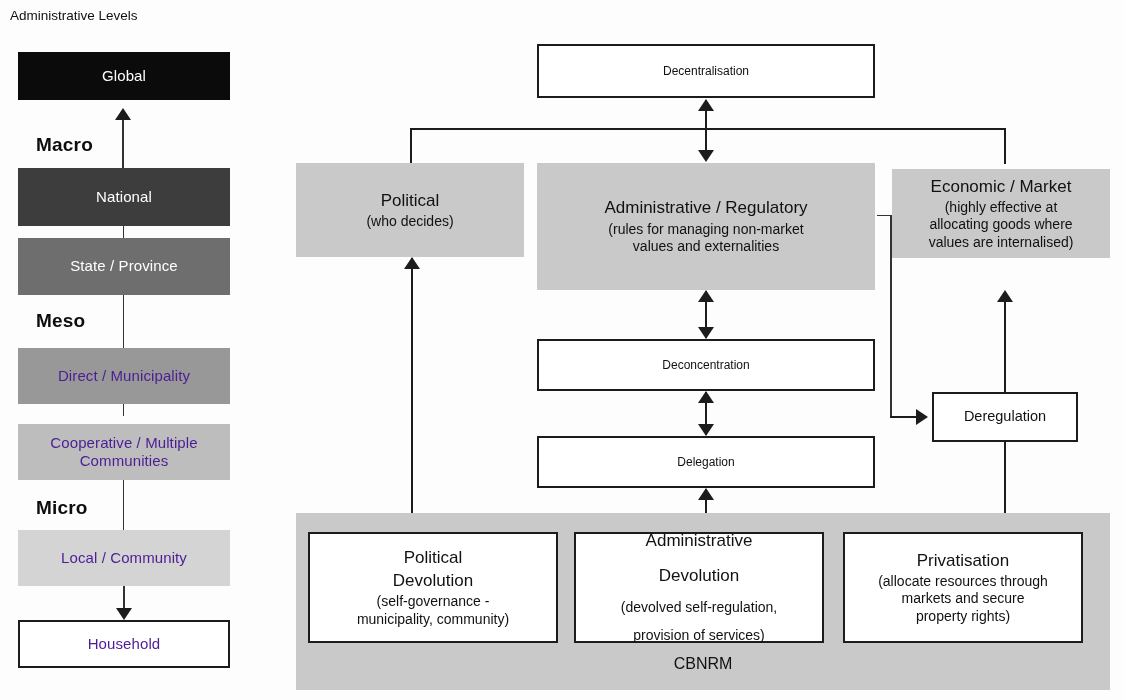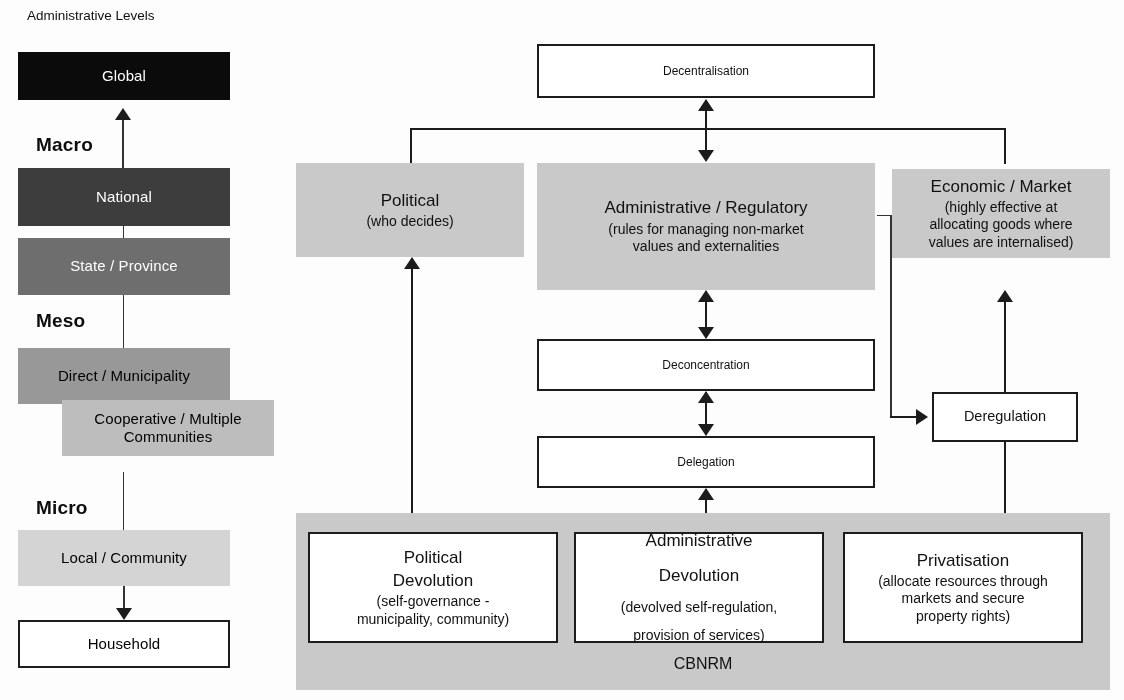--- a/index.html
+++ b/index.html
@@ -30,21 +30,21 @@
     text-align: center;
     line-height: 1.22;
   }
 
   
   .lvl {
     font-size: 15px;
     letter-spacing: .1px;
   }
   .lvl.dark  { color: #ffffff; }
-  .lvl.light { color: #000000; }
+  .lvl.light { color: #4c1d95; }
 
   .group-label {
     position: absolute;
     font-size: 19px;
     font-weight: bold;
     color: #0d0d0d;
     letter-spacing: .2px;
   }
 
   .caption {
@@ -118,21 +118,21 @@
     font-size: 16px;
     color: #111111;
     text-align: center;
   }
 </style>
 </head>
 <body>
 
 <div id="stage">
 
-  <div class="caption" style="left:27px; top:8px;">Administrative Levels</div>
+  <div class="caption" style="left:10px; top:8px;">Administrative Levels</div>
 
   <div class="vline thin" style="left:122px; top:110px; height:60px; width:2px;"></div>
   <div class="arrow-up" style="left:115px; top:108px;"></div>
 
   <div class="vline thin" style="left:123px; top:226px; height:14px; width:1px;"></div>
   <div class="vline thin" style="left:123px; top:295px; height:53px; width:1px;"></div>
   <div class="vline thin" style="left:123px; top:404px; height:12px; width:1px;"></div>
   <div class="vline thin" style="left:123px; top:472px; height:58px; width:1px;"></div>
   <div class="vline thin" style="left:123px; top:586px; height:24px; width:2px;"></div>
   <div class="arrow-down" style="left:116px; top:608px;"></div>
@@ -150,21 +150,21 @@
   <div class="box lvl dark" style="left:18px; top:238px; width:212px; height:57px; background:#6e6e6e;">
     <span>State / Province</span>
   </div>
 
   <div class="group-label" style="left:36px; top:310px;">Meso</div>
 
   <div class="box lvl light" style="left:18px; top:348px; width:212px; height:56px; background:#989898;">
     <span>Direct / Municipality</span>
   </div>
 
-  <div class="box lvl light" style="left:18px; top:400px; width:212px; height:56px; background:#bdbdbd;margin-left:44px;">
+  <div class="box lvl light" style="left:18px; top:424px; width:212px; height:56px; background:#bdbdbd;">
     <span>Cooperative / Multiple Communities</span>
   </div>
 
   <div class="group-label" style="left:36px; top:497px;">Micro</div>
 
   <div class="box lvl light" style="left:18px; top:530px; width:212px; height:56px; background:#d4d4d4;">
     <span>Local / Community</span>
   </div>
 
   <div class="box lvl light" style="left:18px; top:620px; width:212px; height:48px; background:#ffffff; border:2px solid #1c1c1c;">

